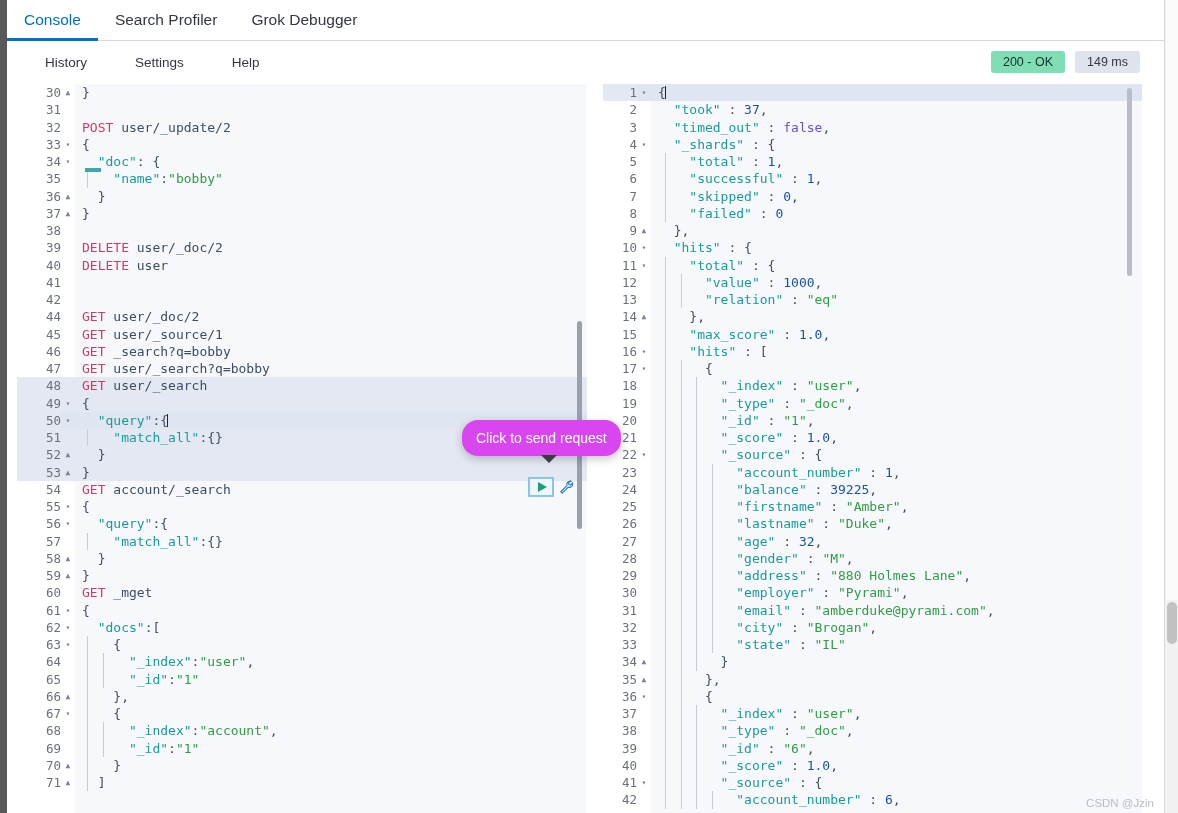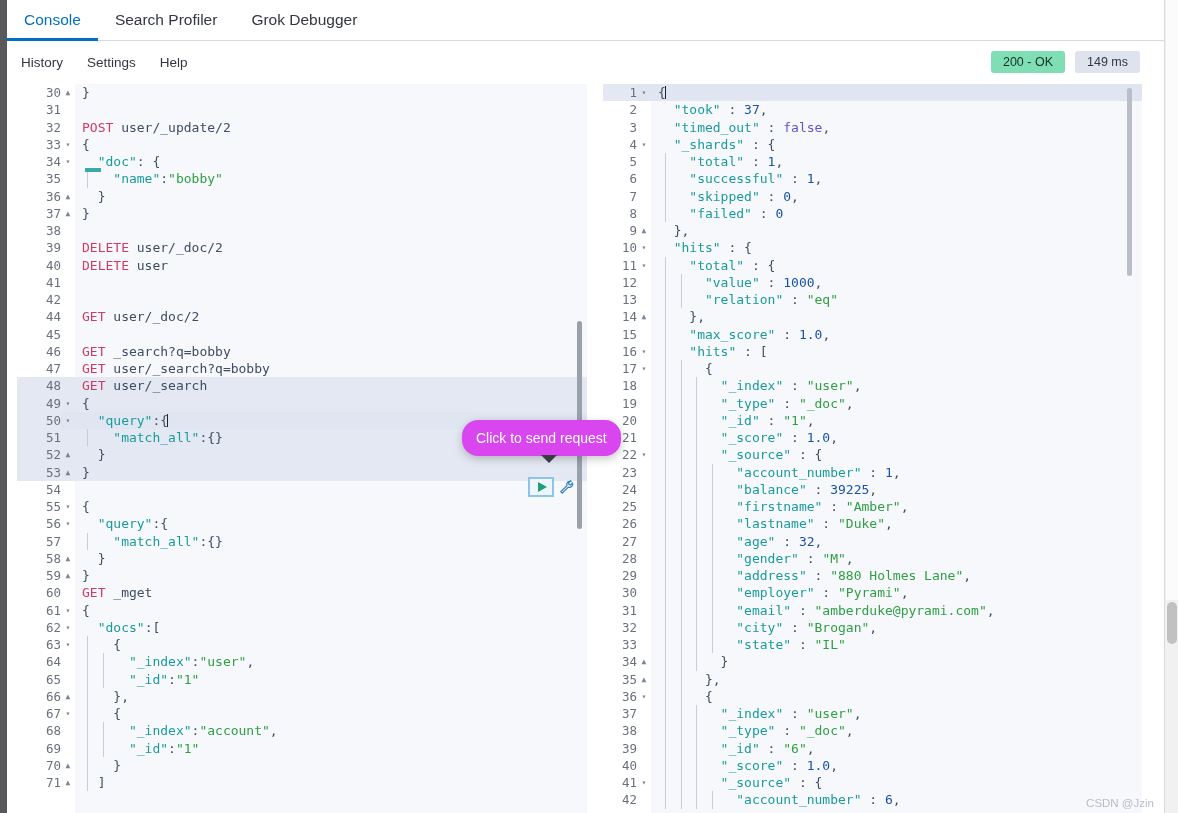--- a/index.html
+++ b/index.html
@@ -53,21 +53,21 @@
     letter-spacing: .4px; color: #343741;
   }
 
   
   .submenu {
     position: absolute; left: 7px; top: 41px; right: 14px; height: 42px;
     background: #ffffff; display: flex; align-items: center;
     padding-left: 14px;
   }
   .submenu-item {
-    font-size: 13.5px; color: #343741; margin-right: 24px; cursor: pointer;
+    font-size: 13.5px; color: #343741; margin-right: 24px; cursor: pointer; margin-left: 24px;
   }
   .status-wrap {
     position: absolute; right: 24px; top: 50%; transform: translateY(-50%);
     display: flex; align-items: center; gap: 10px;
   }
   .badge-ok {
     background: #7fdeb4; color: #14302a; font-size: 12.5px;
     padding: 4px 12px; border-radius: 3px; font-weight: 500;
   }
   .badge-ms {
@@ -241,30 +241,30 @@
           <div class="ln"><span class="num">34</span><span class="fold">▾</span><span class="txt"><span class="k-key">  "doc"</span><span class="k-punct">: {</span></span></div>
           <div class="ln"><span class="num">35</span><span class="fold"></span><span class="txt"><span class="k-key">    "name"</span><span class="k-punct">:</span><span class="k-str">"bobby"</span></span><span class="ig" style="left: 70px;"></span></div>
           <div class="ln"><span class="num">36</span><span class="fold">▲</span><span class="txt"><span class="k-punct">  }</span></span></div>
           <div class="ln"><span class="num">37</span><span class="fold">▲</span><span class="txt"><span class="k-punct">}</span></span></div>
           <div class="ln"><span class="num">38</span><span class="fold"></span><span class="txt"></span></div>
           <div class="ln"><span class="num">39</span><span class="fold"></span><span class="txt"><span class="k-method">DELETE</span><span class="k-url"> user/_doc/2</span></span></div>
           <div class="ln"><span class="num">40</span><span class="fold"></span><span class="txt"><span class="k-method">DELETE</span><span class="k-url"> user</span></span></div>
           <div class="ln"><span class="num">41</span><span class="fold"></span><span class="txt"></span></div>
           <div class="ln"><span class="num">42</span><span class="fold"></span><span class="txt"></span></div>
           <div class="ln"><span class="num">44</span><span class="fold"></span><span class="txt"><span class="k-method">GET</span><span class="k-url"> user/_doc/2</span></span></div>
-          <div class="ln"><span class="num">45</span><span class="fold"></span></div>
+          <div class="ln"><span class="num">45</span><span class="fold"></span><span class="txt"><span class="k-method">GET</span><span class="k-url"> user/_source/1</span></span></div>
           <div class="ln"><span class="num">46</span><span class="fold"></span><span class="txt"><span class="k-method">GET</span><span class="k-url"> _search?q=bobby</span></span></div>
           <div class="ln"><span class="num">47</span><span class="fold"></span><span class="txt"><span class="k-method">GET</span><span class="k-url"> user/_search?q=bobby</span></span></div>
           <div class="ln sel"><span class="num">48</span><span class="fold"></span><span class="txt"><span class="k-method">GET</span><span class="k-url"> user/_search</span></span></div>
           <div class="ln sel"><span class="num">49</span><span class="fold">▾</span><span class="txt"><span class="k-punct">{</span></span></div>
           <div class="ln cur"><span class="num">50</span><span class="fold">▾</span><span class="txt"><span class="k-key">  "query"</span><span class="k-punct">:{</span><span class="caret-bar"></span></span></div>
           <div class="ln sel"><span class="num">51</span><span class="fold"></span><span class="txt"><span class="k-key">    "match_all"</span><span class="k-punct">:{}</span></span><span class="ig" style="left: 70px;"></span></div>
           <div class="ln sel"><span class="num">52</span><span class="fold">▲</span><span class="txt"><span class="k-punct">  }</span></span></div>
           <div class="ln sel"><span class="num">53</span><span class="fold">▲</span><span class="txt"><span class="k-punct">}</span></span></div>
-          <div class="ln"><span class="num">54</span><span class="fold"></span></div>
+          <div class="ln"><span class="num">54</span><span class="fold"></span><span class="txt"><span class="k-method">GET</span><span class="k-url"> account/_search</span></span></div>
           <div class="ln"><span class="num">55</span><span class="fold">▾</span><span class="txt"><span class="k-punct">{</span></span></div>
           <div class="ln"><span class="num">56</span><span class="fold">▾</span><span class="txt"><span class="k-key">  "query"</span><span class="k-punct">:{</span></span></div>
           <div class="ln"><span class="num">57</span><span class="fold"></span><span class="txt"><span class="k-key">    "match_all"</span><span class="k-punct">:{}</span></span><span class="ig" style="left: 70px;"></span></div>
           <div class="ln"><span class="num">58</span><span class="fold">▲</span><span class="txt"><span class="k-punct">  }</span></span></div>
           <div class="ln"><span class="num">59</span><span class="fold">▲</span><span class="txt"><span class="k-punct">}</span></span></div>
           <div class="ln"><span class="num">60</span><span class="fold"></span><span class="txt"><span class="k-method">GET</span><span class="k-url"> _mget</span></span></div>
           <div class="ln"><span class="num">61</span><span class="fold">▾</span><span class="txt"><span class="k-punct">{</span></span></div>
           <div class="ln"><span class="num">62</span><span class="fold">▾</span><span class="txt"><span class="k-key">  "docs"</span><span class="k-punct">:[</span></span></div>
           <div class="ln"><span class="num">63</span><span class="fold">▾</span><span class="txt"><span class="k-punct">    {</span></span><span class="ig" style="left: 70px;"></span></div>
           <div class="ln"><span class="num">64</span><span class="fold"></span><span class="txt"><span class="k-key">      "_index"</span><span class="k-punct">:</span><span class="k-str">"user"</span><span class="k-punct">,</span></span><span class="ig" style="left: 70px;"></span><span class="ig" style="left: 85.64px;"></span></div>

